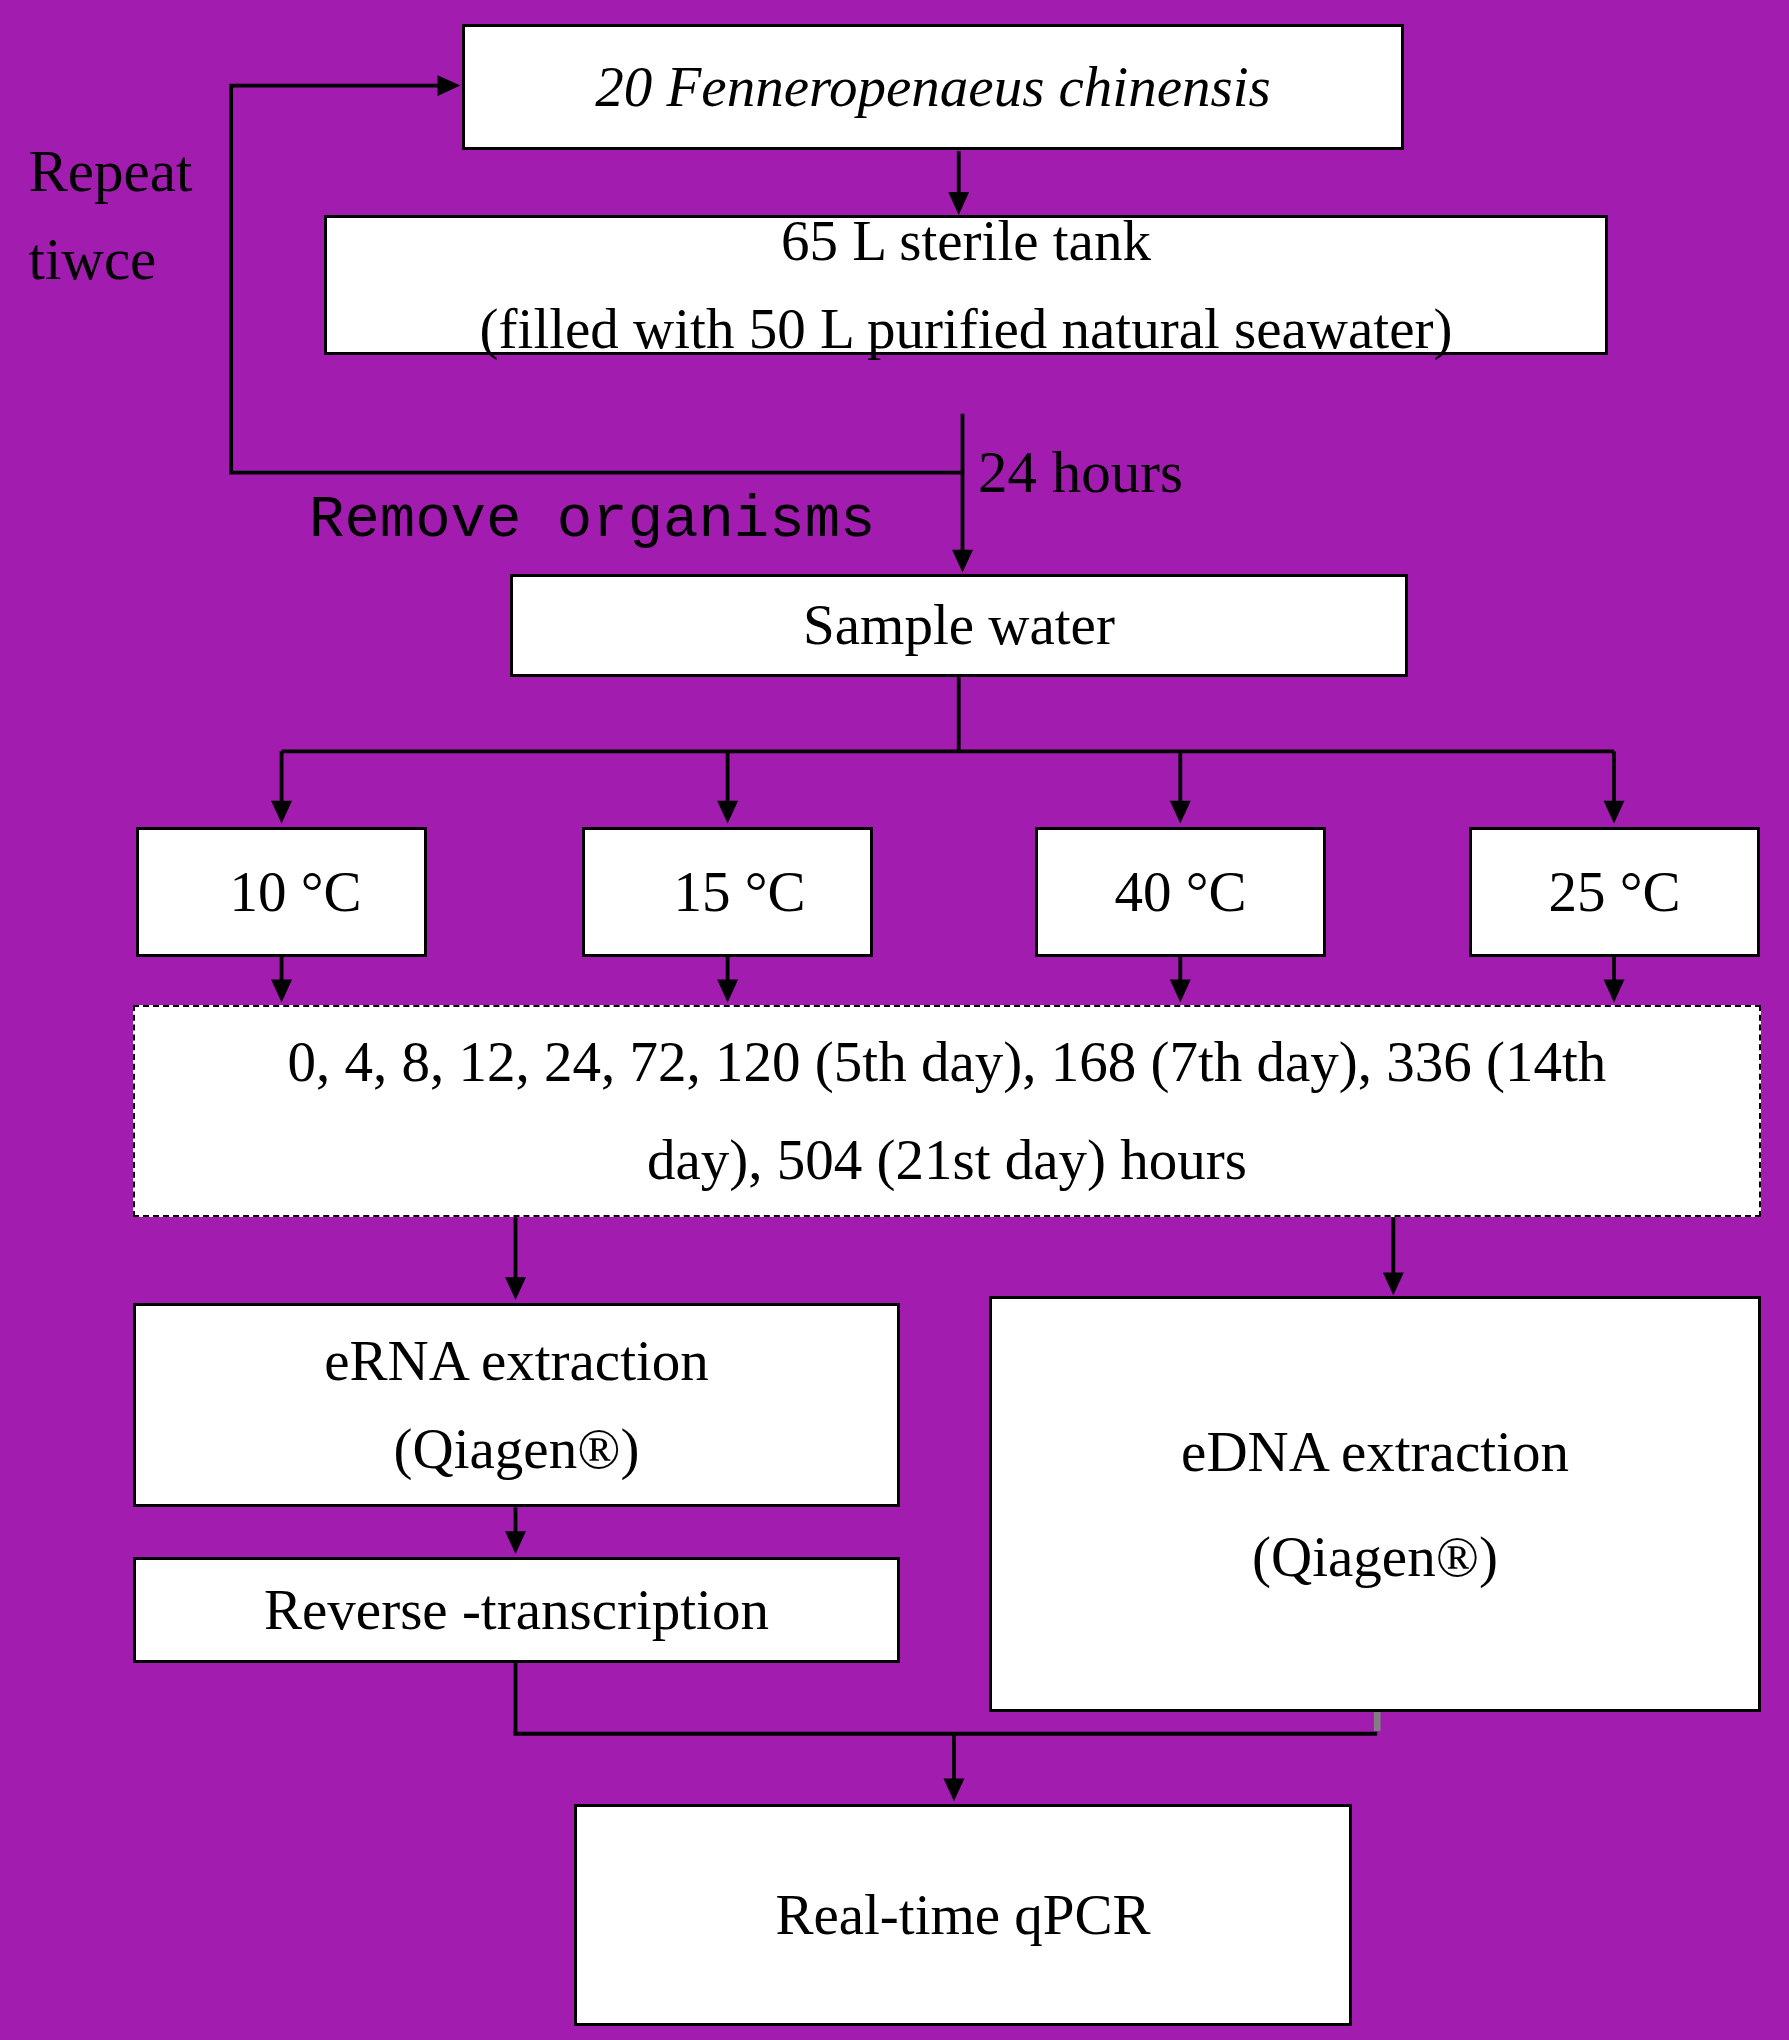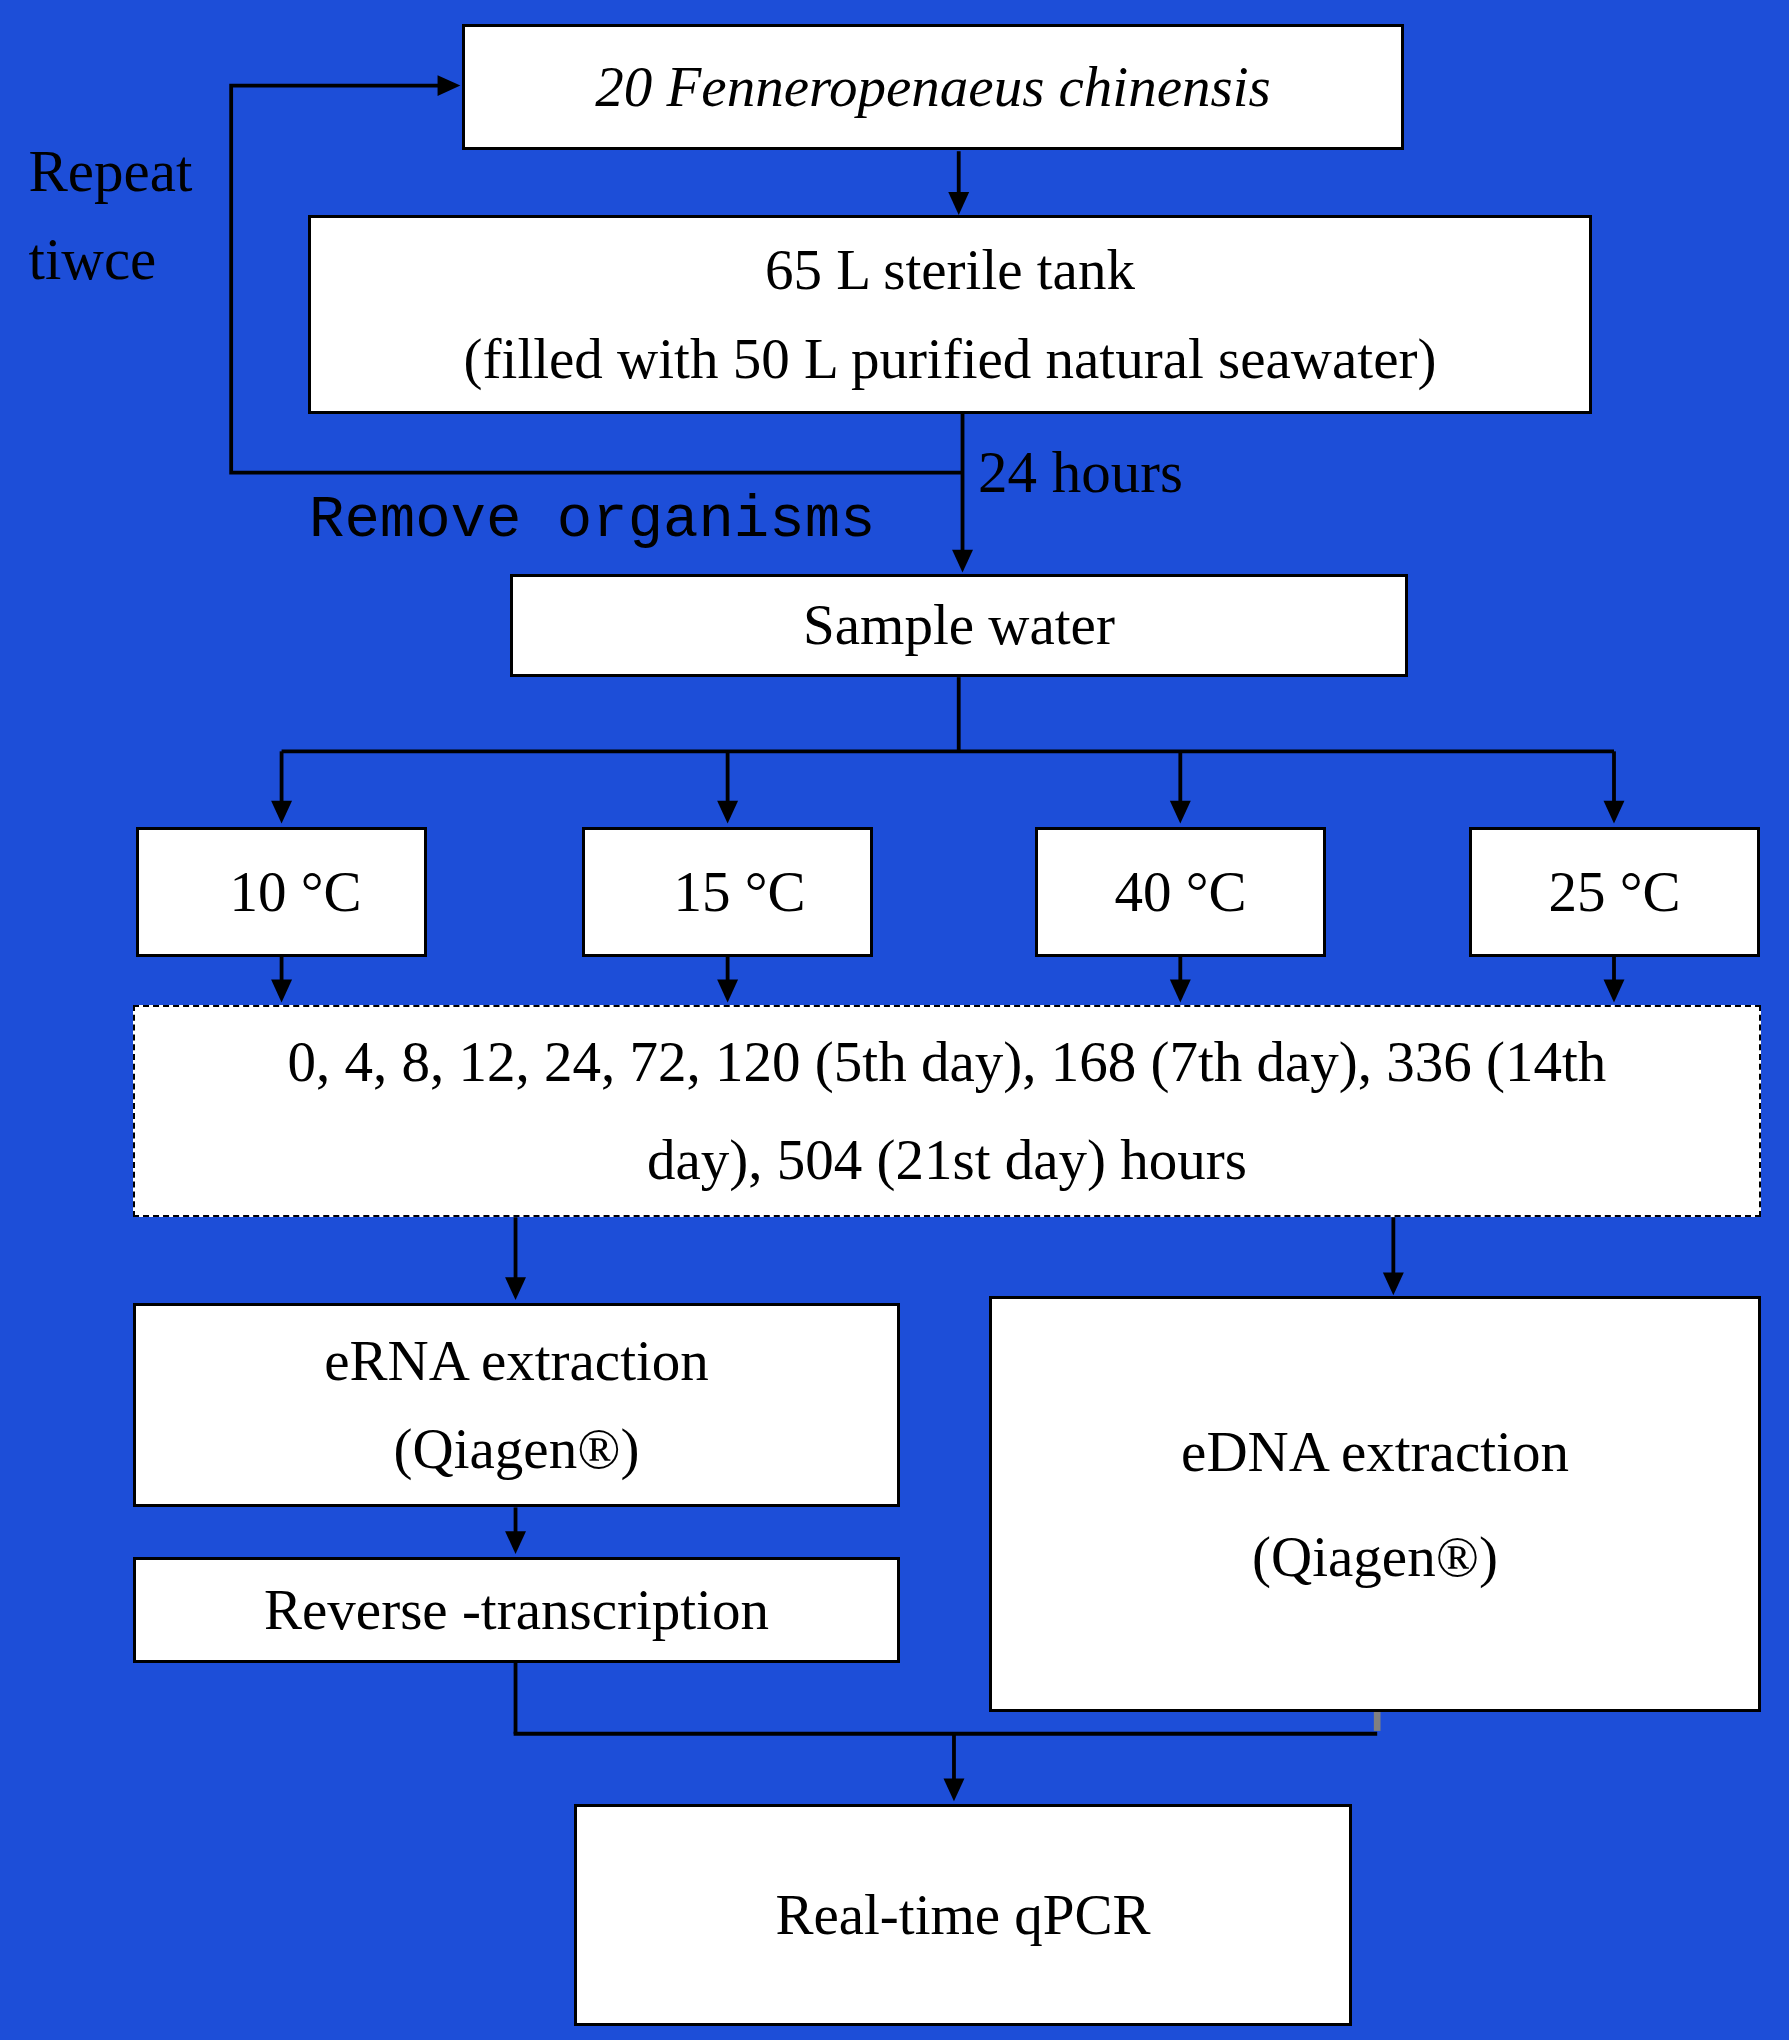--- a/index.html
+++ b/index.html
@@ -4,21 +4,21 @@
 <style>
   html, body {
     margin: 0;
     padding: 0;
     background: #ffffff;
   }
   #canvas {
     position: relative;
     width: 1790px;
     height: 2040px;
-    background: #1d4ed8;
+    background: #a21caf;
     font-family: "Liberation Serif", "DejaVu Serif", serif;
     color: #000000;
     overflow: hidden;
   }
   #connectors {
     position: absolute;
     left: 0; top: 0;
     width: 1790px; height: 2040px;
   }
   .box {
@@ -99,21 +99,21 @@
     <path d="M540 1823 H1448" stroke="#000000" stroke-width="4" fill="none"></path>
 
     <path d="M1003 1823 V1872" stroke="#000000" stroke-width="4" fill="none"></path>
     <polygon points="992,1870 1014,1870 1003,1894" fill="#000000"></polygon>
   </svg>
 
   <div class="box italic" style="left:462px; top:24px; width:942px; height:126px;">
     <div class="ln">20 Fenneropenaeus chinensis</div>
   </div>
 
-  <div class="box" style="left:308px; top:215px; width:1284px; height:199px;">
+  <div class="box" style="left:324px; top:215px; width:1284px; height:140px;">
     <div class="ln">65 L sterile tank</div>
     <div class="ln">(filled with 50 L purified natural seawater)</div>
   </div>
 
   <div class="box" style="left:510px; top:574px; width:898px; height:103px;">
     <div class="ln">Sample water</div>
   </div>
 
   <div class="box" style="left:136px; top:827px; width:291px; height:130px;padding-left:28px;">
     <div class="ln">10 °C</div>

